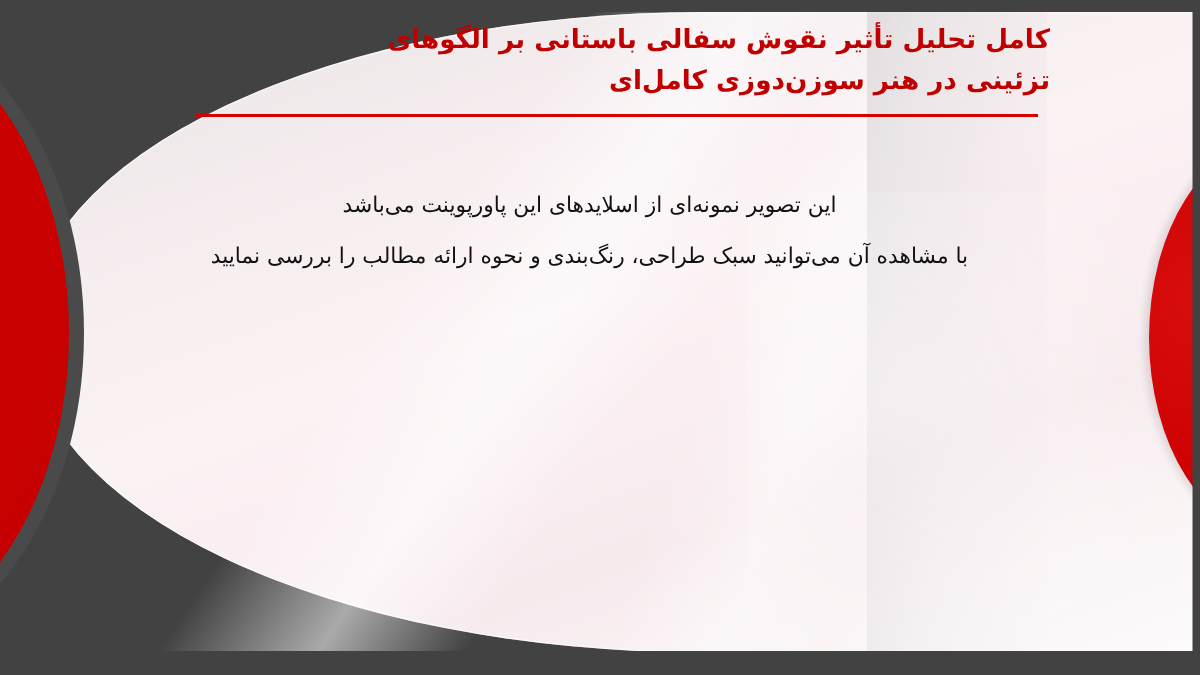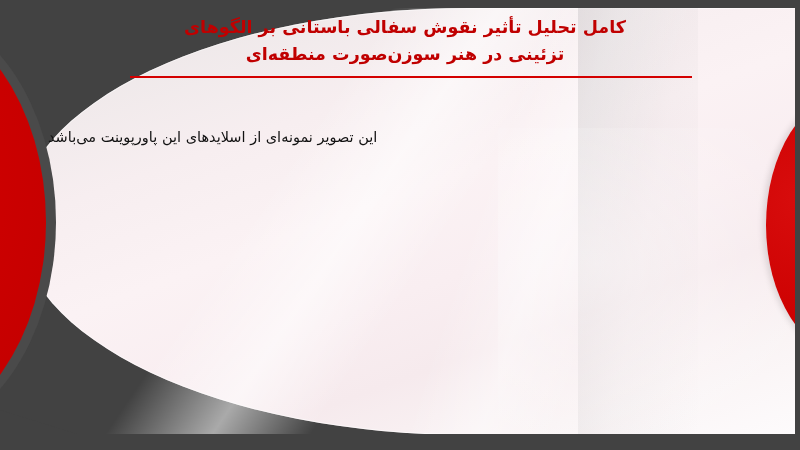--- a/index.html
+++ b/index.html
@@ -150,21 +150,20 @@
     height: 450px;
     background: #424242;
   }
 
   
   .title-block {
     position: absolute;
     left: 110px;
     top: 14px;
     width: 590px;
-    text-align: center;
     direction: rtl;
   }
   .title-line {
     color: #c00000;
     font-size: 17.5px;
     font-weight: bold;
     line-height: 27px;
     letter-spacing: 0px;
     white-space: nowrap;
   }
@@ -176,21 +175,21 @@
     height: 2px;
     background: #d40000;
   }
 
   
   .body-block {
     position: absolute;
     right: 62px;
     top: 120px;
     width: 690px;
-    text-align: left;
+    text-align: center;
     direction: rtl;
   }
   .body-line {
     color: #111111;
     font-size: 14.5px;
     font-weight: normal;
     line-height: 34px;
     white-space: nowrap;
   }
 </style>
@@ -213,21 +212,22 @@
   <div class="ellipse-left-ring"></div>
   <div class="ellipse-left"></div>
 
   <div class="top-band"></div>
   <div class="right-band"></div>
   <div class="bottom-slant"></div>
   <div class="bottom-band"></div>
 
   <div class="title-block">
     <div class="title-line">کامل تحلیل تأثیر نقوش سفالی باستانی بر الگوهای</div>
-    <div class="title-line">تزئینی در هنر سوزن‌صورت منطقه‌ای</div>
+    <div class="title-line">تزئینی در هنر سوزن‌دوزی کامل‌ای</div>
   </div>
   <div class="title-rule"></div>
 
   <div class="body-block">
     <div class="body-line">این تصویر نمونه‌ای از اسلایدهای این پاورپوینت می‌باشد</div>
+    <div class="body-line">با مشاهده آن می‌توانید سبک طراحی، رنگ‌بندی و نحوه ارائه مطالب را بررسی نمایید</div>
   </div>
 
 </div>
 
 </body></html>

